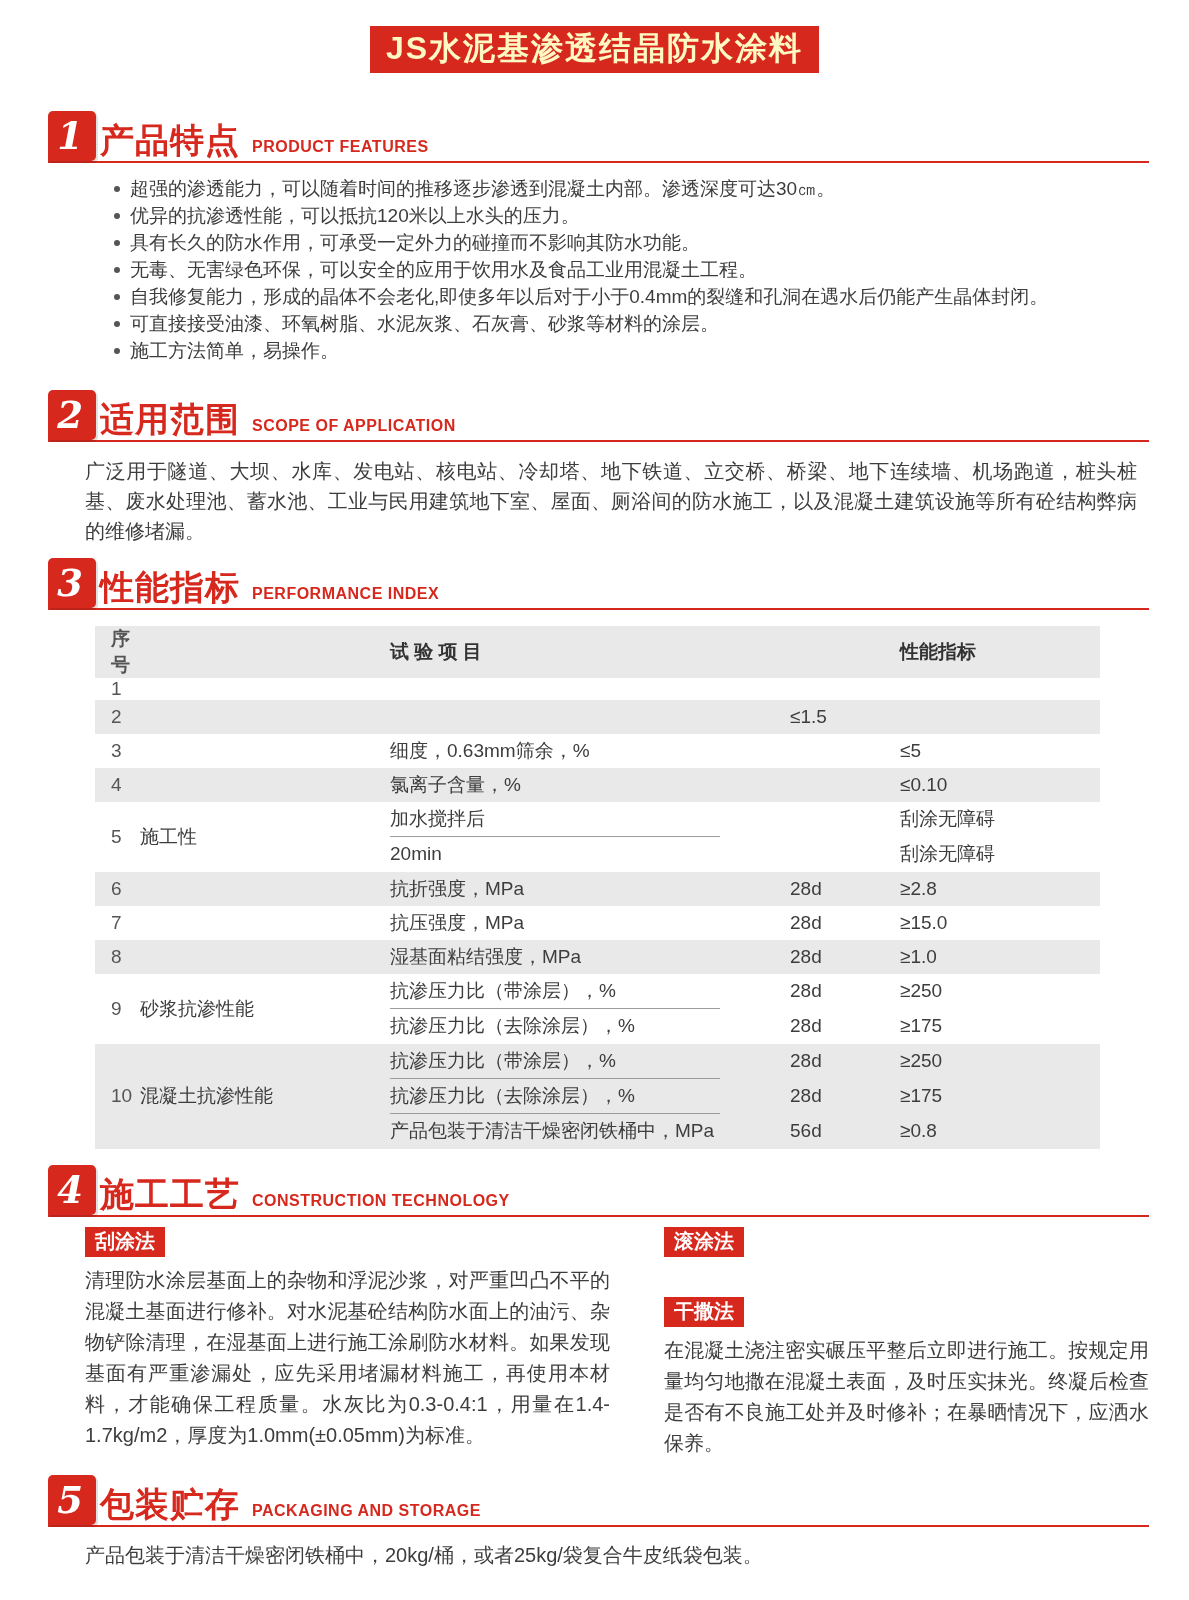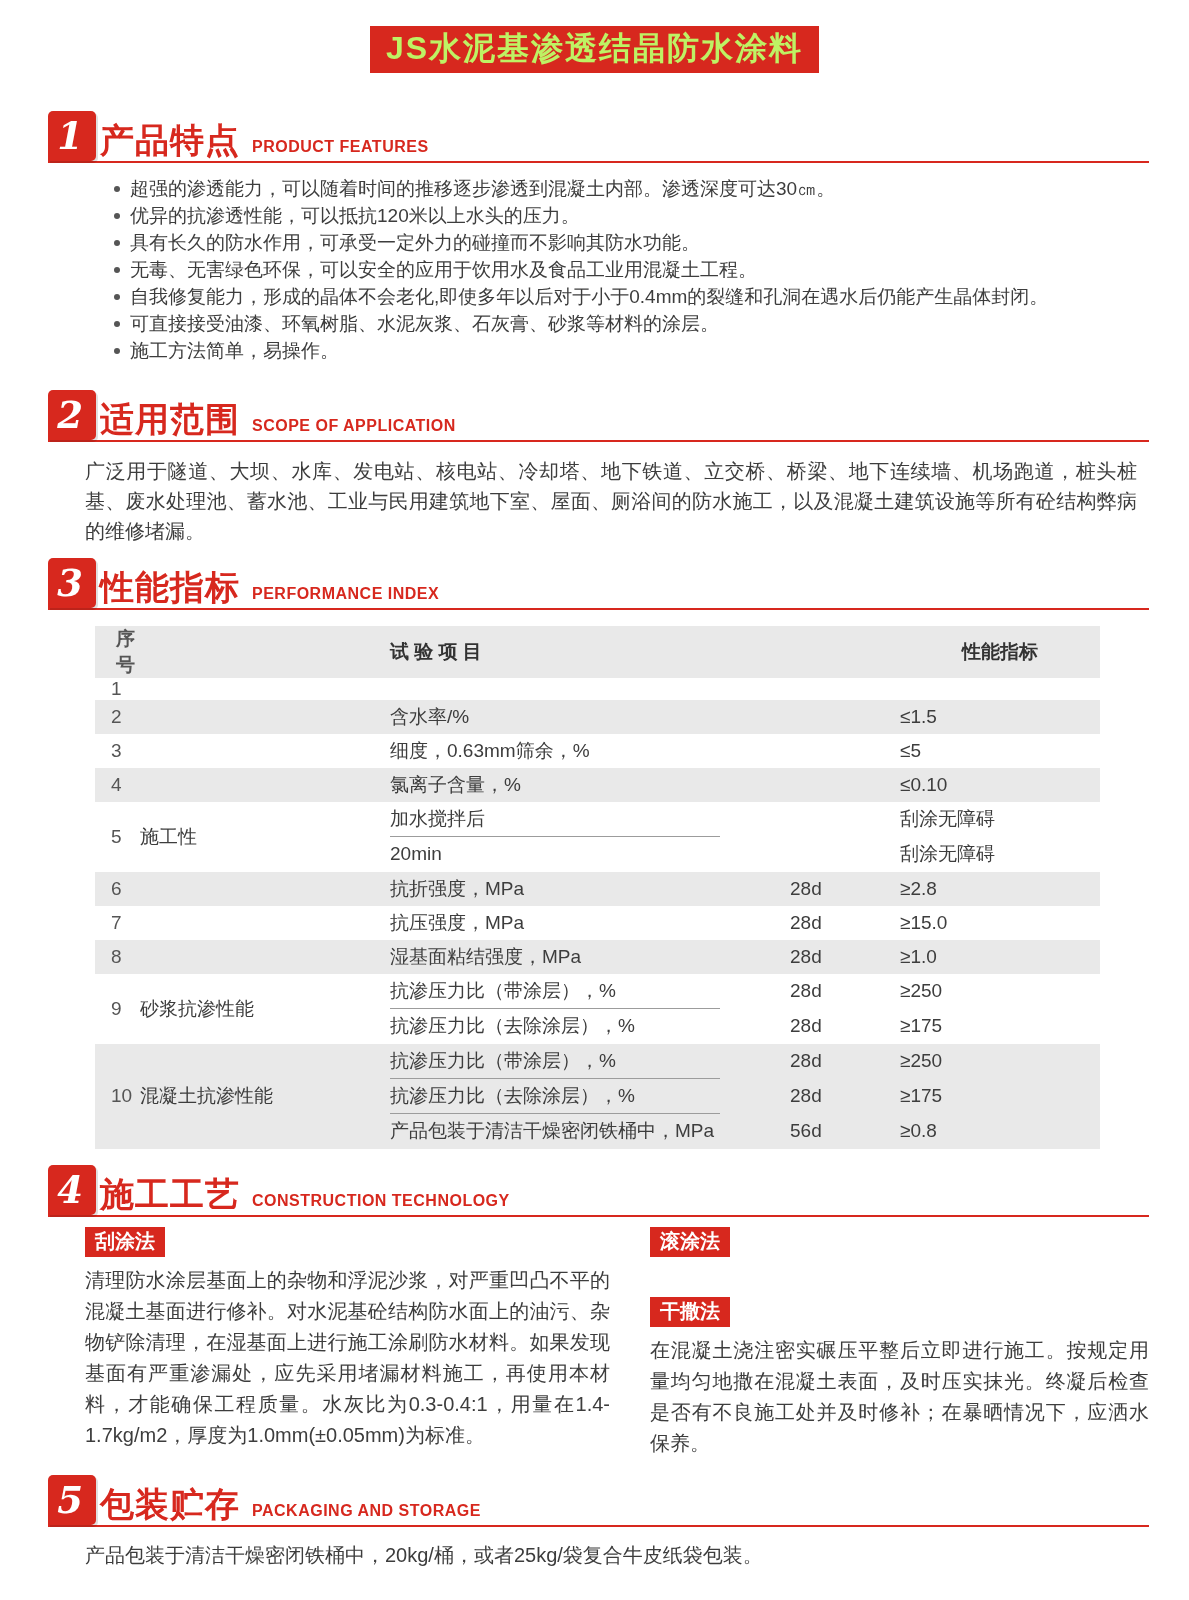--- a/index.html
+++ b/index.html
@@ -11,21 +11,21 @@
   *{box-sizing:border-box;margin:0;padding:0;}
   html,body{background:#fff;}
   body{
     width:1189px;height:1600px;overflow:hidden;position:relative;
     font-family:"Liberation Sans","DejaVu Sans",sans-serif;
     color:var(--ink);
   }
   
   .banner-wrap{padding-top:26px;text-align:center;}
   .banner{
-    display:inline-block;background:var(--accent);color:#bef264;
+    display:inline-block;background:var(--accent);color:#fef9c3;
     font-size:32px;font-weight:bold;letter-spacing:2px;
     padding:4px 16px 6px;line-height:1.15;
   }
   
   .sec-head{
     display:flex;align-items:flex-end;
     margin:0 40px 0 48px;border-bottom:2px solid var(--accent);
   }
   .sec-num{
     width:48px;height:50px;background:var(--accent);color:#fff;
@@ -55,37 +55,37 @@
   }
   
   .para{
     margin:14px 52px 0 85px;font-size:20px;line-height:30px;
     color:var(--ink);text-align:justify;
   }
   
   .ptable{margin:16px 0 0 95px;width:1005px;font-size:19px;}
   .trow{display:grid;grid-template-columns:45px 230px 1fr;align-items:stretch;}
   .trow.shade{background:var(--stripe);}
-  .thead{font-weight:bold;color:#333;text-align:center;}
+  .thead{font-weight:bold;color:#333;}
   .c-no{display:flex;align-items:center;padding-left:16px;color:#555;}
   .c-group{display:flex;align-items:center;color:var(--ink);}
   .c-items{display:flex;flex-direction:column;justify-content:center;}
   .sub{display:grid;grid-template-columns:400px 110px 1fr;align-items:center;min-height:34px;}
   .thead .sub{min-height:40px;}
   .c-name{padding-left:20px;position:relative;align-self:stretch;display:flex;align-items:center;}
   .c-age{padding-left:20px;}
   .c-val{padding-left:20px;}
   .sub.divided .c-name::after{
     content:"";position:absolute;left:20px;right:50px;bottom:0;
     border-bottom:1px solid #9c9c9c;
   }
   .mh70 .sub{min-height:35px;}
   
   .methods{
-    display:grid;grid-template-columns:525px 1fr;column-gap:40px;
+    display:grid;grid-template-columns:525px 1fr;column-gap:54px;
     margin:10px 40px 0 85px;
   }
   .badge{
     display:inline-block;background:var(--accent);color:#fff;
     font-size:20px;font-weight:bold;padding:2px 10px 4px;line-height:1.2;
   }
   .method-text{
     margin-top:8px;font-size:20px;line-height:31px;color:var(--ink);
     text-align:justify;
   }
@@ -149,21 +149,20 @@
   <div class="trow">
     <div class="c-no">1</div>
     <div class="c-group"></div>
   </div>
 
   <div class="trow shade">
     <div class="c-no">2</div>
     <div class="c-group"></div>
     <div class="c-items">
         <div class="sub">
-      <div class="c-name">含水率/%</div>
       <div class="c-age"></div>
       <div class="c-val">≤1.5</div>
     </div>
       </div>
   </div>
 
   <div class="trow">
     <div class="c-no">3</div>
     <div class="c-group"></div>
     <div class="c-items">

